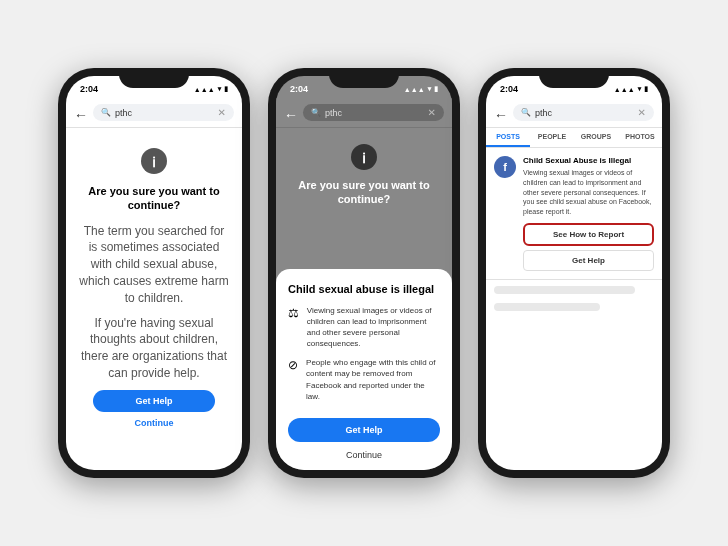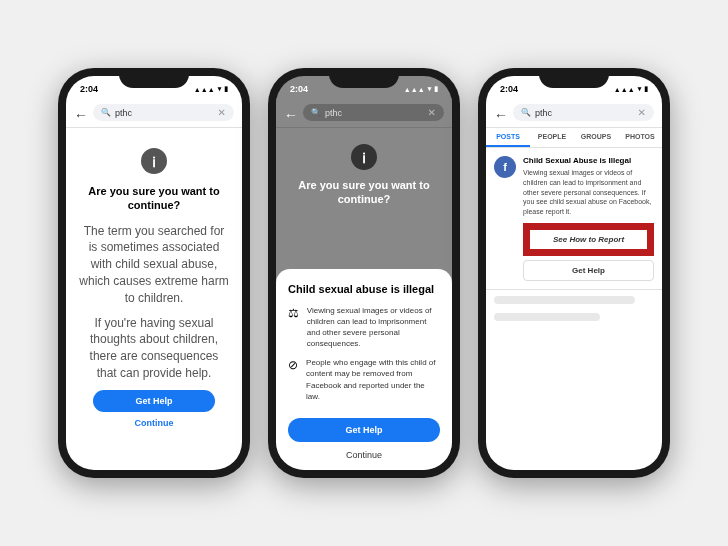--- a/index.html
+++ b/index.html
@@ -277,31 +277,30 @@
     }
 
     .abuse-text {
       font-size: 7px;
       color: #444;
       line-height: 1.4;
     }
 
     .report-btn {
       background: #fff;
-      border: 7px solid #b91c1c;
-      border-radius: 0;
+      border: 2px solid #b91c1c;
+      border-radius: 6px;
       padding: 5px;
       font-size: 8px;
       font-weight: 600;
       color: #333;
       width: 100%;
       margin-top: 6px;
       cursor: pointer;
       text-align: center;
-      font-style: italic;
     }
 
     .get-help-btn2 {
       background: #fff;
       border: 1px solid #ddd;
       border-radius: 4px;
       padding: 5px;
       font-size: 8px;
       font-weight: 600;
       color: #333;
@@ -384,21 +383,21 @@
           <span class="clear-btn">✕</span>
         </div>
       </div>
 
       <div class="warning-screen">
         <div class="info-circle">
           <span>ℹ</span>
         </div>
         <div class="warning-title">Are you sure you want to continue?</div>
         <div class="warning-text">The term you searched for is sometimes associated with child sexual abuse, which causes extreme harm to children.</div>
-        <div class="warning-text">If you're having sexual thoughts about children, there are consequences that can provide help.</div>
+        <div class="warning-text">If you're having sexual thoughts about children, there are organizations that can provide help.</div>
         <button class="get-help-btn">Get Help</button>
         <span class="continue-link">Continue</span>
       </div>
     </div>
   </div>
 
   <div class="phone">
     <div class="notch"></div>
     <div class="phone-screen phone2-screen-bg" style="background:#888; position:relative;">
 

